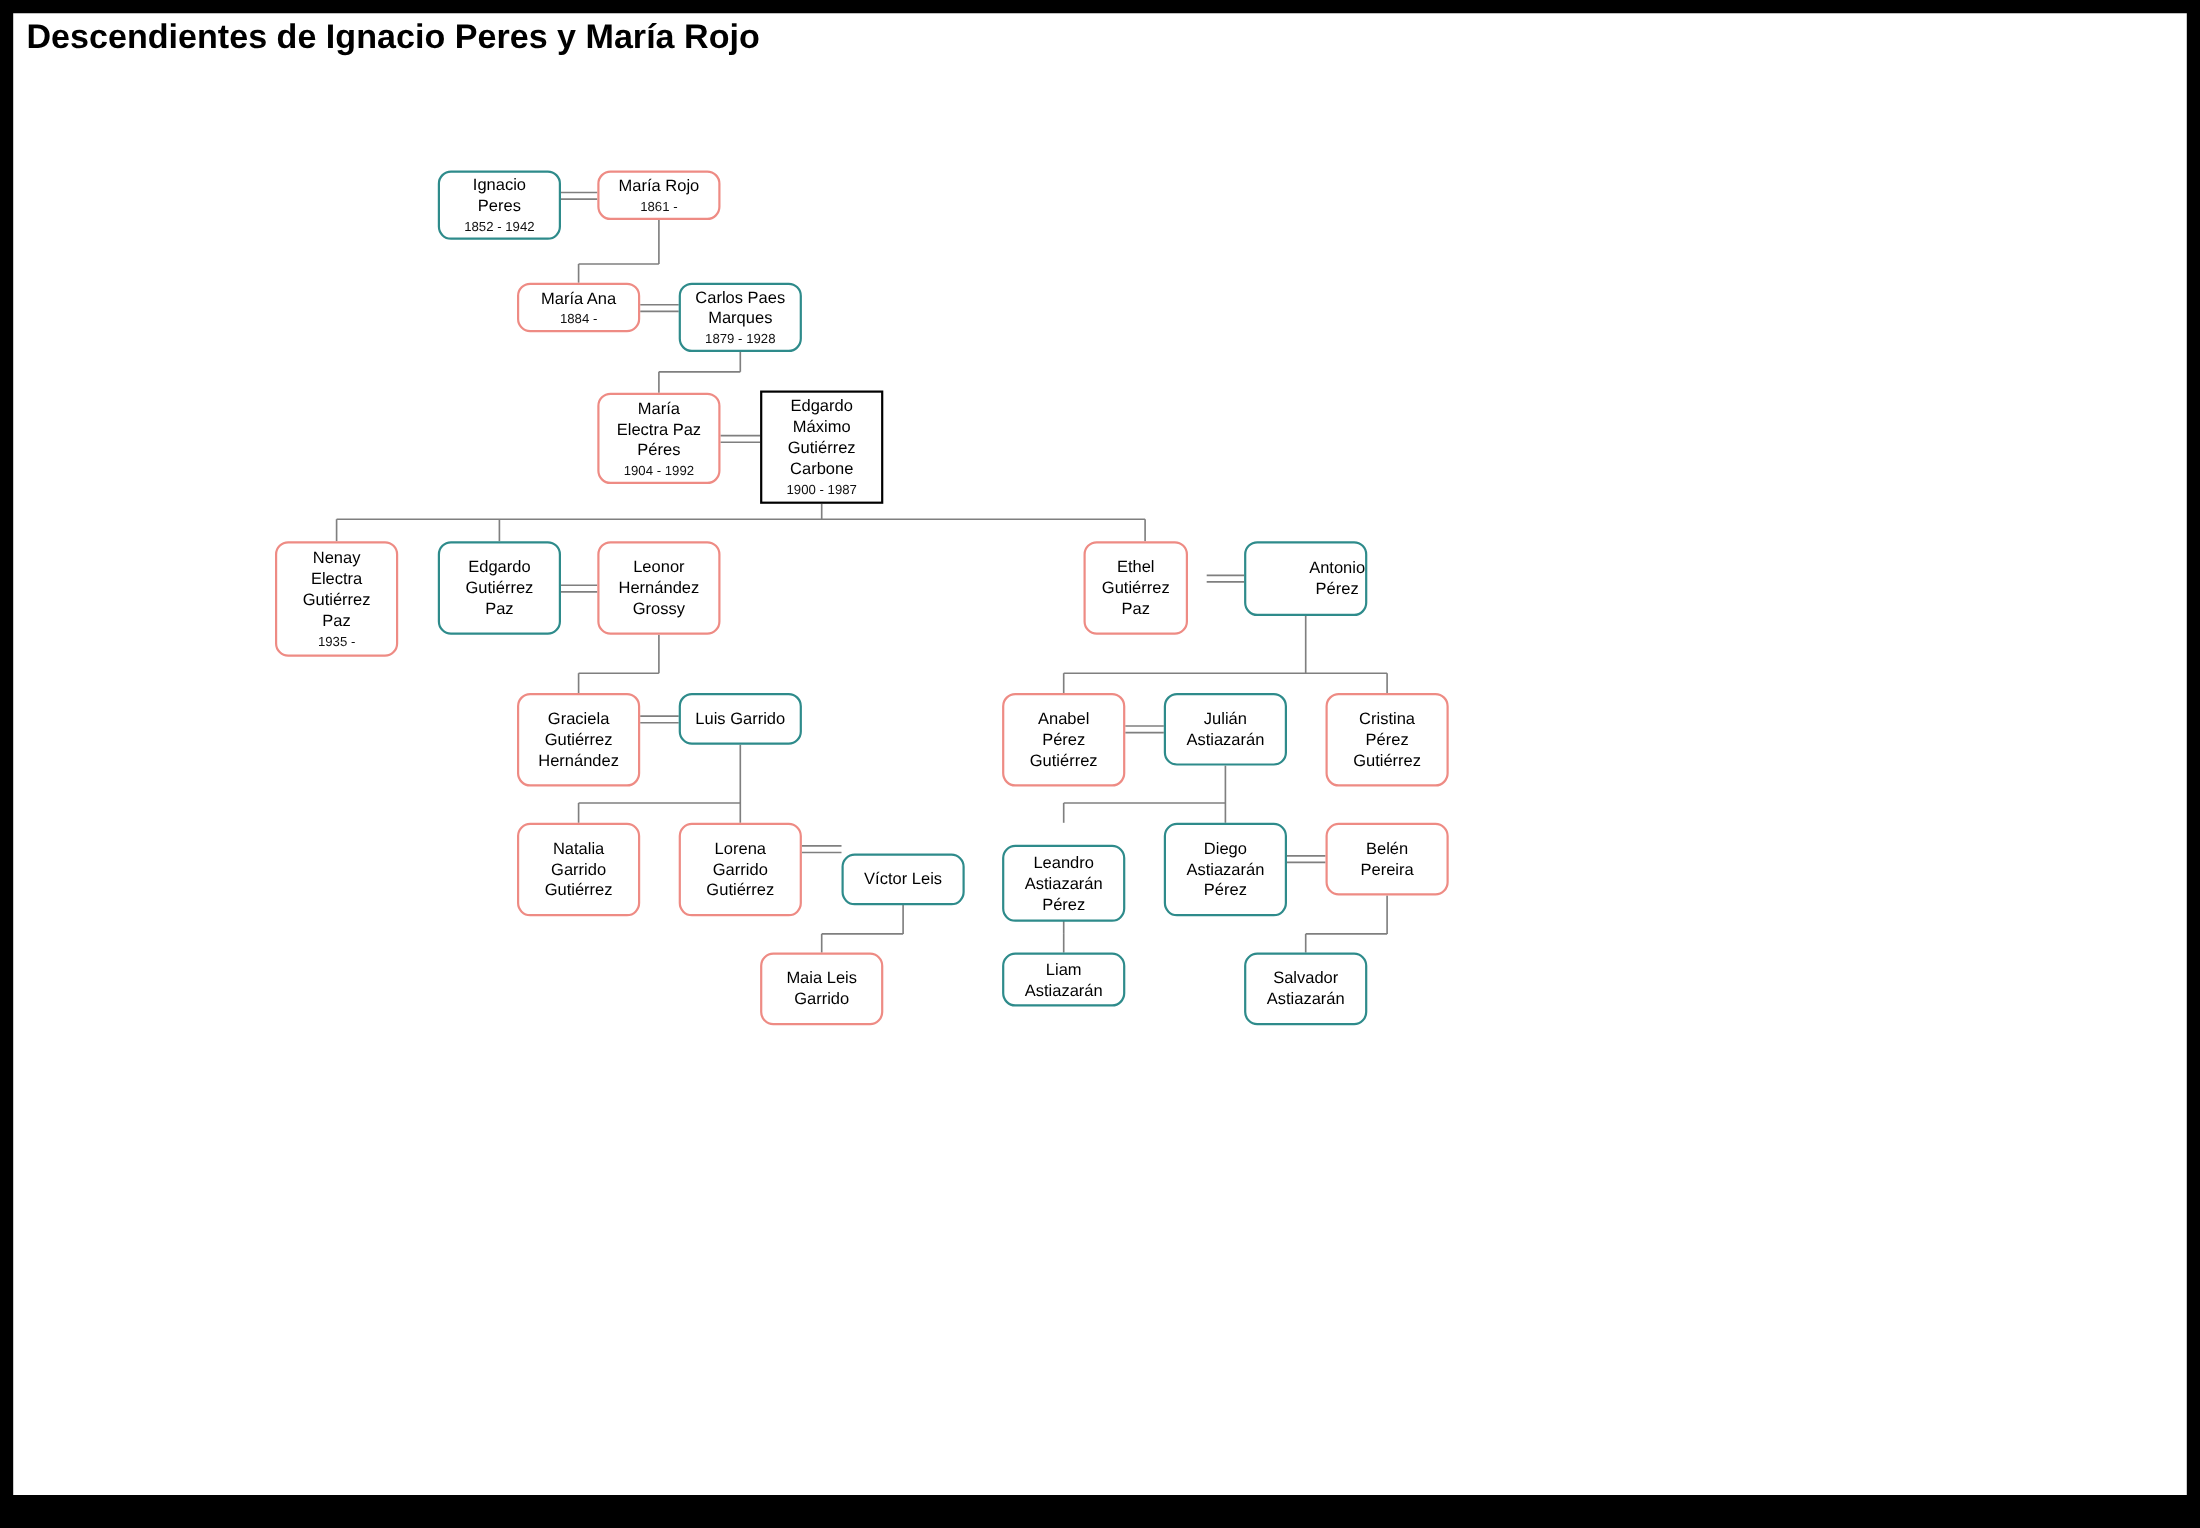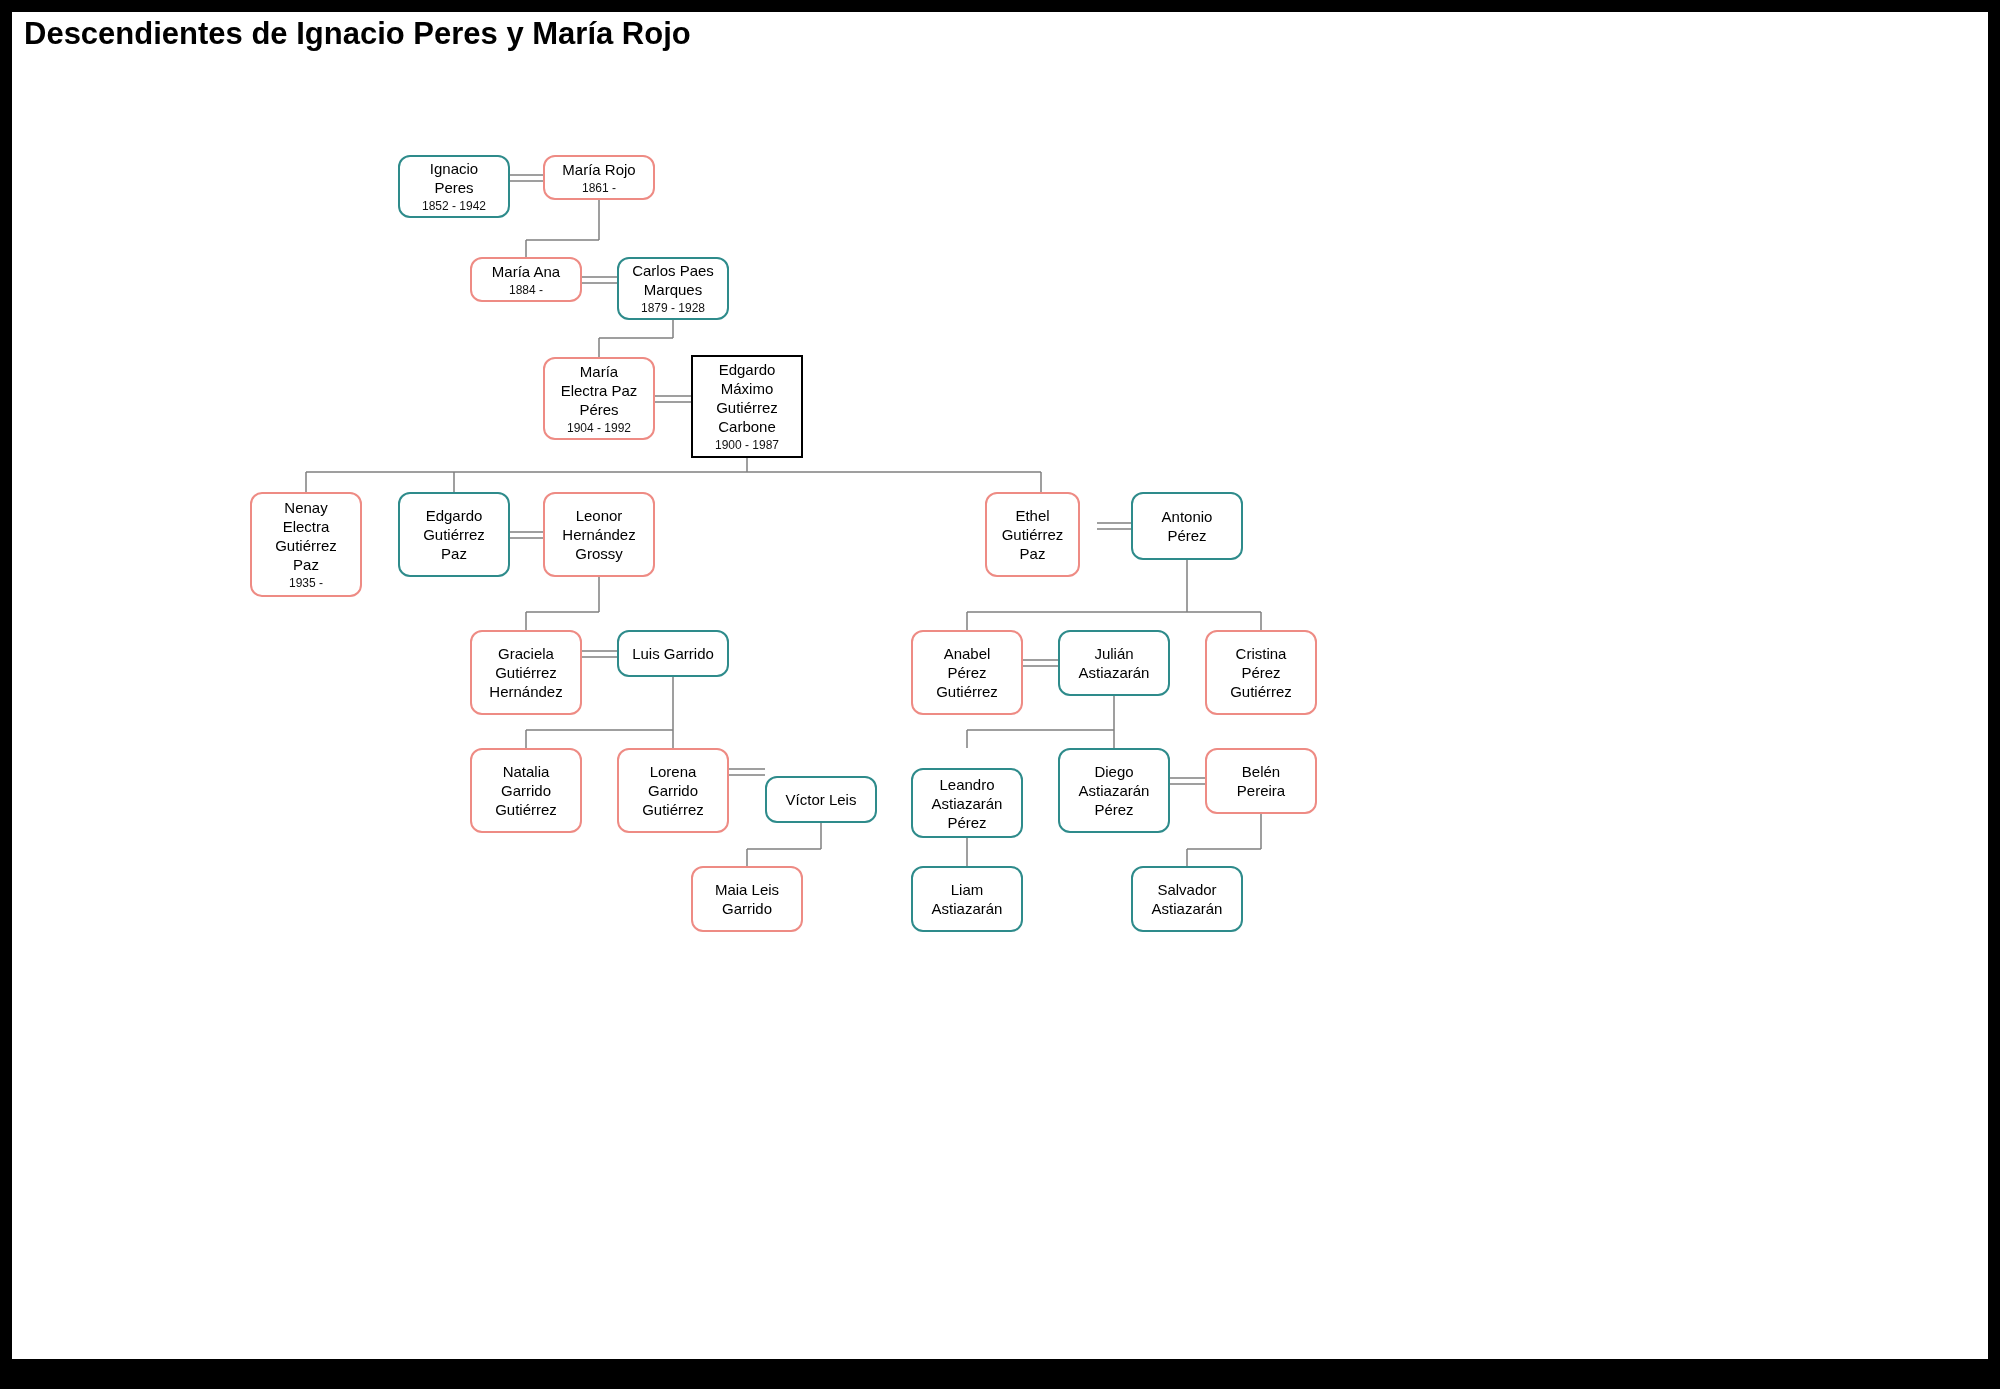--- a/index.html
+++ b/index.html
@@ -175,21 +175,21 @@
       <div class="node" style="left: 543px; top: 492px; width: 112px; height: 85px; border-color: rgb(238, 139, 132);">
         <div class="pname">Leonor
 Hernández
 Grossy</div>
       </div>
       <div class="node" style="left: 985px; top: 492px; width: 95px; height: 85px; border-color: rgb(238, 139, 132);">
         <div class="pname">Ethel
 Gutiérrez
 Paz</div>
       </div>
-      <div class="node" style="left: 1131px; top: 492px; width: 112px; height: 68px; border-color: rgb(46, 139, 139);">
+      <div class="node" style="left: 1131px; top: 492px; width: 112px; height: 68px; border-color: rgb(46, 139, 139); align-items: flex-end;">
         <div class="pname">Antonio
 Pérez</div>
       </div>
       <div class="node" style="left: 470px; top: 630px; width: 112px; height: 85px; border-color: rgb(238, 139, 132);">
         <div class="pname">Graciela
 Gutiérrez
 Hernández</div>
       </div>
       <div class="node" style="left: 617px; top: 630px; width: 112px; height: 47px; border-color: rgb(46, 139, 139);">
         <div class="pname">Luis Garrido</div>
@@ -232,21 +232,21 @@
 Pérez</div>
       </div>
       <div class="node" style="left: 1205px; top: 748px; width: 112px; height: 66px; border-color: rgb(238, 139, 132);">
         <div class="pname">Belén
 Pereira</div>
       </div>
       <div class="node" style="left: 691px; top: 866px; width: 112px; height: 66px; border-color: rgb(238, 139, 132);">
         <div class="pname">Maia Leis
 Garrido</div>
       </div>
-      <div class="node" style="left: 911px; top: 866px; width: 112px; height: 66px; border-color: rgb(46, 139, 139);">
+      <div class="node" style="left: 911px; top: 866px; width: 112px; height: 49px; border-color: rgb(46, 139, 139);">
         <div class="pname">Liam
 Astiazarán</div>
       </div>
       <div class="node" style="left: 1131px; top: 866px; width: 112px; height: 66px; border-color: rgb(46, 139, 139);">
         <div class="pname">Salvador
 Astiazarán</div>
       </div>
     </div>
 </div>
 

